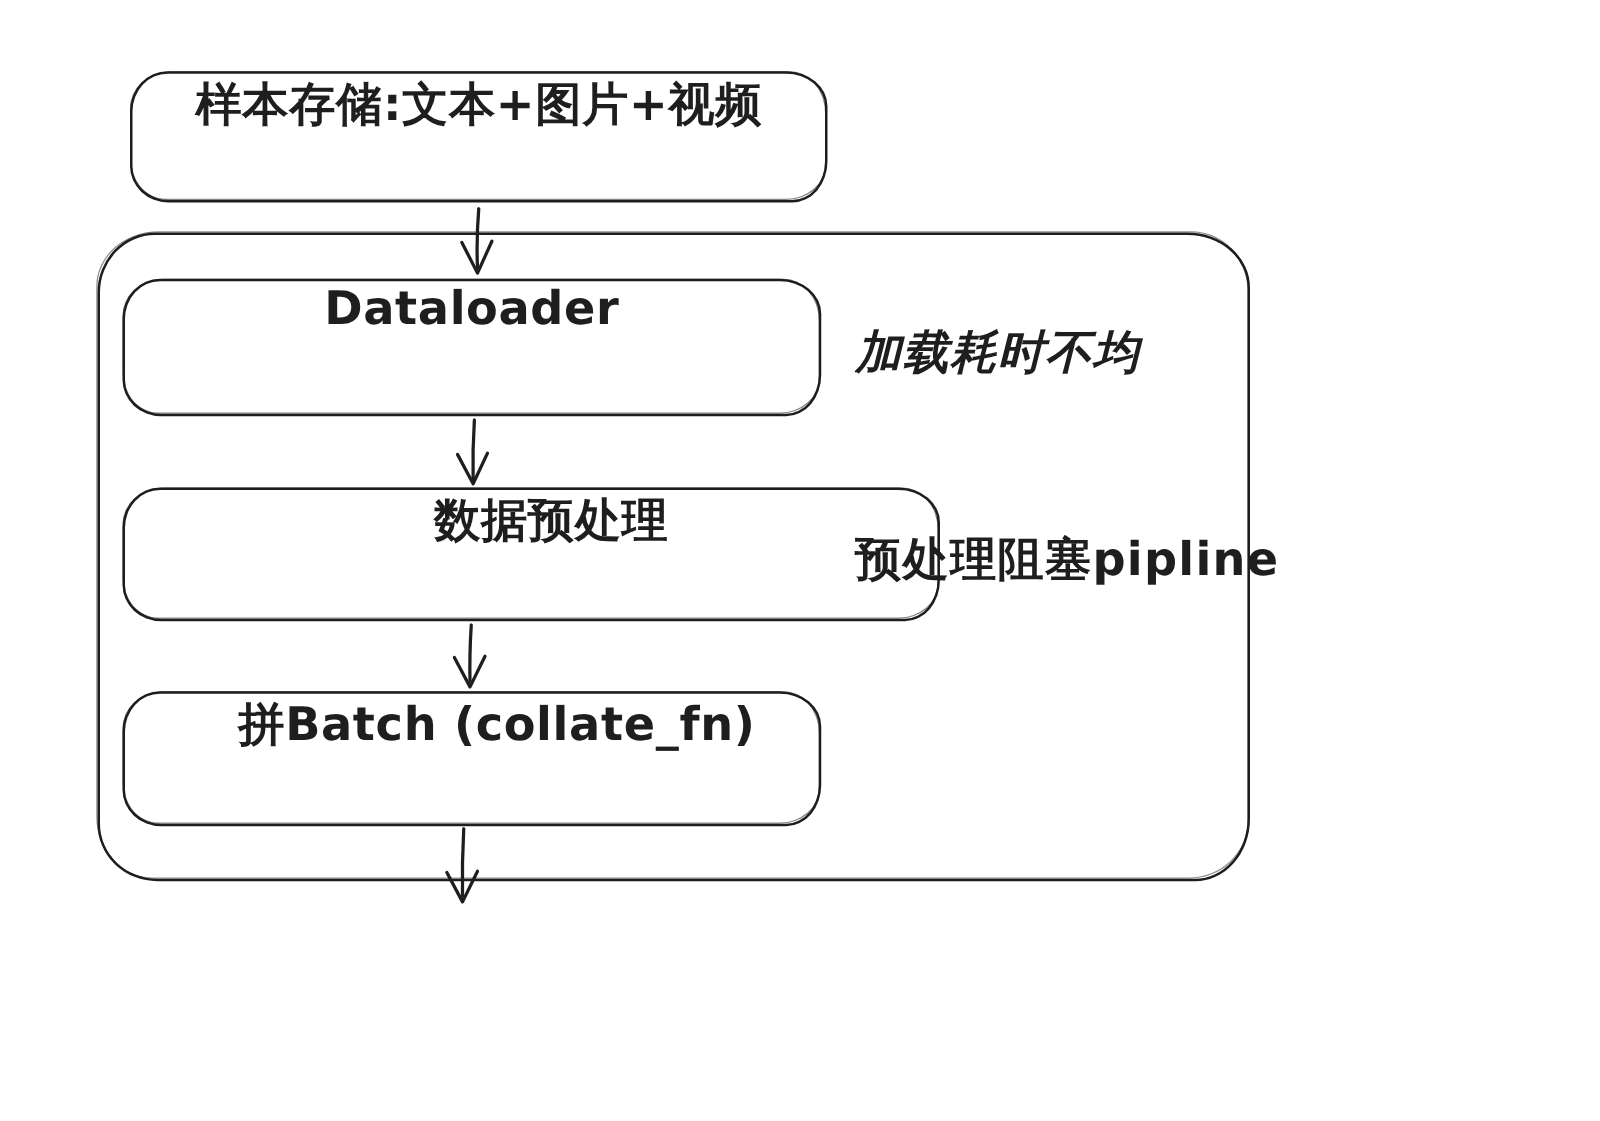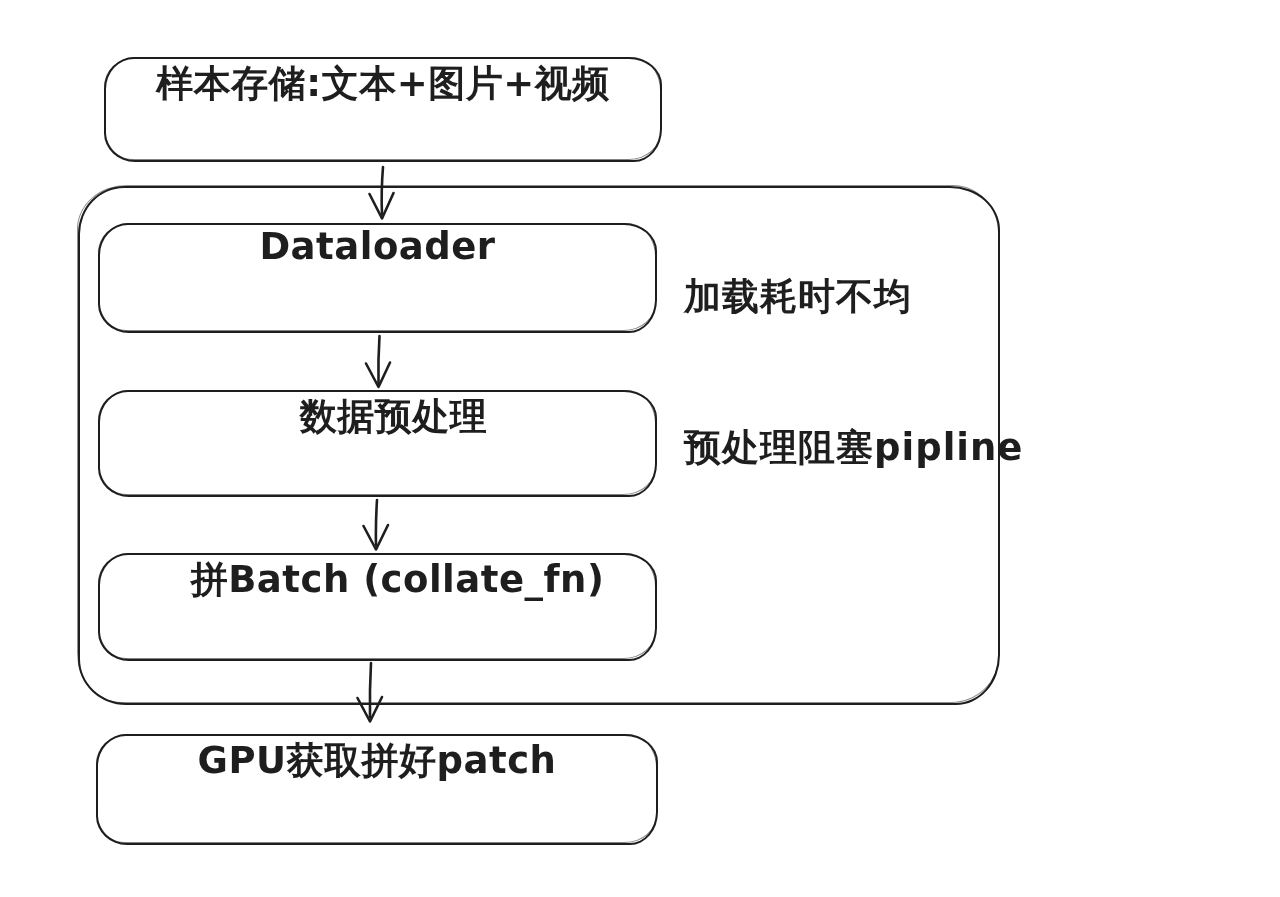--- a/index.html
+++ b/index.html
@@ -43,21 +43,21 @@
     font-weight: 600;
     letter-spacing: 0.5px;
     white-space: nowrap;
     text-align: center;
     padding: 0 10px;
   }
 
   
   .box-storage    { left: 104px; top: 57px;  width: 558px; height: 105px; }
   .box-dataloader { left: 98px;  top: 223px; width: 559px; height: 110px; }
-  .box-preprocess { left: 98px;  top: 390px; width: 559px; height: 107px; padding-left: 32px; }
+  .box-preprocess { left: 98px;  top: 390px; width: 654px; height: 107px; padding-left: 32px; }
   .box-batch      { left: 98px;  top: 553px; width: 559px; height: 108px; padding-left: 40px; }
   .box-gpu        { left: 96px;  top: 734px; width: 562px; height: 111px; }
 
   
   .group-frame {
     position: absolute;
     left: 78px;
     top: 186px;
     width: 922px;
     height: 519px;
@@ -76,21 +76,21 @@
   }
 
   
   .annotation {
     position: absolute;
     font-size: 37px;
     font-weight: 600;
     letter-spacing: 1px;
     white-space: nowrap;
   }
-  .ann-dataloader { left: 684px; top: 272px; }
+  .ann-dataloader { left: 684px; top: 257px; font-style: italic; }
   .ann-preprocess { left: 684px; top: 423px; text-align: right; }
 
   .arrow-layer {
     position: absolute;
     left: 0; top: 0;
     width: 1280px;
     height: 897px;
     pointer-events: none;
   }
   .arrow-layer path {
@@ -136,20 +136,17 @@
   </div>
 
   <div class="sketch-box box-preprocess">
     <span class="node-label">数据预处理</span>
   </div>
 
   <div class="sketch-box box-batch">
     <span class="node-label">拼Batch (collate_fn)</span>
   </div>
 
-  <div class="sketch-box box-gpu">
-    <span class="node-label">GPU获取拼好patch</span>
-  </div>
 
   <div class="annotation ann-dataloader">加载耗时不均</div>
   <div class="annotation ann-preprocess">预处理阻塞pipline</div>
 
 </div>
 
 </body></html>

